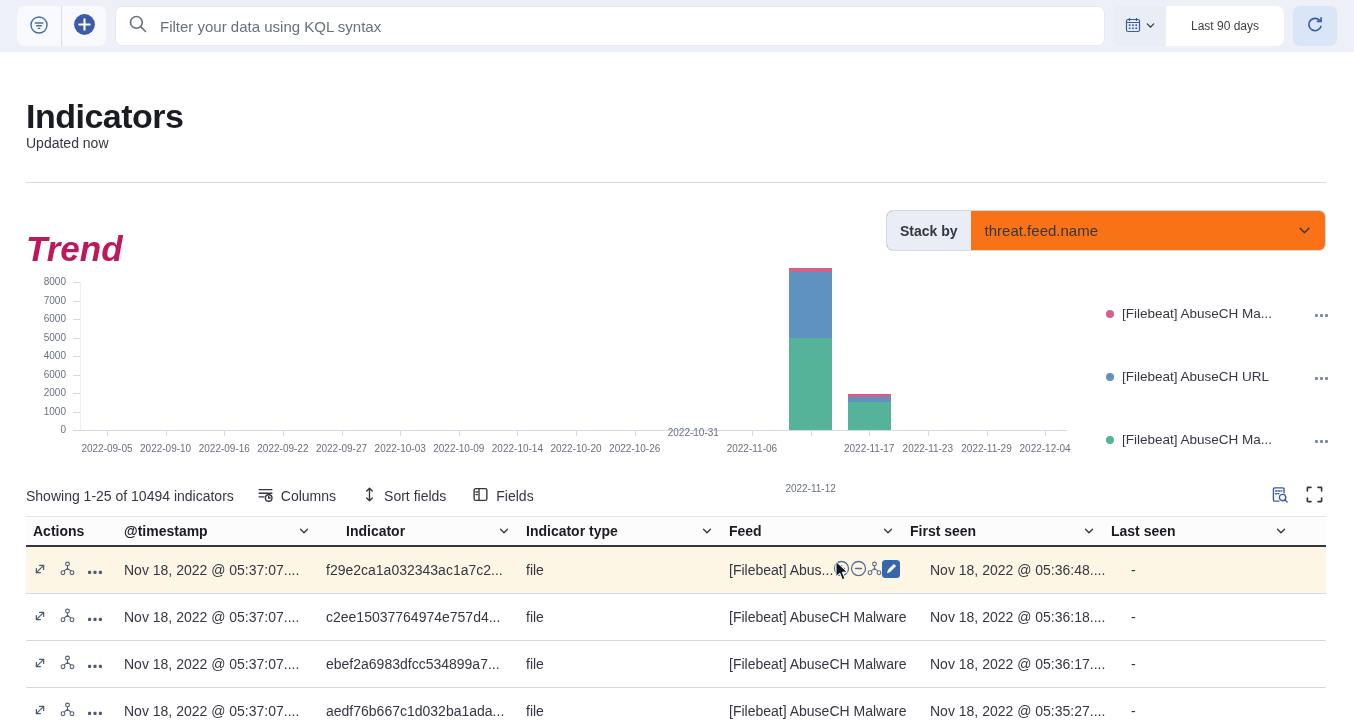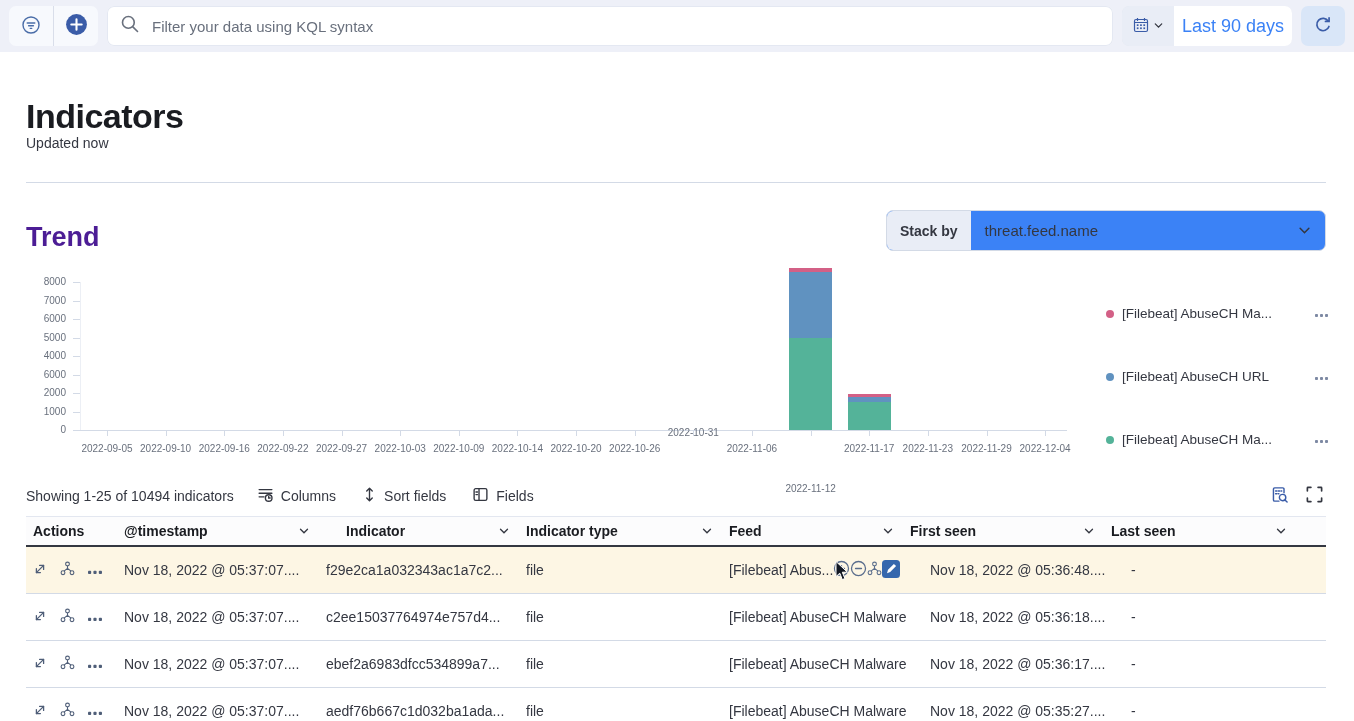--- a/index.html
+++ b/index.html
@@ -7,47 +7,47 @@
   body {
     width:1354px; height:721px; overflow:hidden; position:relative;
     background:#ffffff; color:#343741;
     font-family:"Liberation Sans", sans-serif;
   }
   button { font-family:inherit; cursor:pointer; }
 
   
   .topbar {
     position:absolute; left:0; top:0; width:1354px; height:52px;
-    background:#eef0f8; display:flex; align-items:center; padding:0 9px; gap:9px;
+    background:#eef0f8; display:flex; align-items:center; padding:0 17px; gap:9px;
   }
   .qbar-group { display:flex; align-items:center; background:#f7f9fd; border-radius:7px; height:40px; }
   .qbar-btn { width:44px; height:40px; display:flex; align-items:center; justify-content:center; border:none; background:none; padding:0; }
   .qbar-sep { width:1px; height:40px; background:#d9deea; }
   .search-box {
     flex:1; height:40px; background:#ffffff; border-radius:7px;
     display:flex; align-items:center; padding:0 13px; gap:10px;
     box-shadow: inset 0 0 0 1px #e4e8f2;
   }
   .search-box input { border:none; outline:none; flex:1; font-size:15px; color:#343741; font-family:inherit; background:transparent; }
   .search-box input::placeholder { color:#69707d; }
   .datepicker { width:170px; height:40px; background:#ffffff; border-radius:7px; box-shadow: inset 0 0 0 1px #dbe0ec; display:flex; overflow:hidden; }
   .dp-left { width:52px; height:100%; background:#e9edf6; display:flex; align-items:center; justify-content:center; gap:4px; }
-  .dp-value { flex:1; display:flex; align-items:center; justify-content:center; font-size:18px; color:#3b82f6; white-space:nowrap; }
+  .dp-value { flex:1; display:flex; align-items:center; justify-content:center; font-size:12px; color:#404040; white-space:nowrap; }
   .refresh-btn { width:44px; height:40px; border:none; border-radius:7px; background:#d9e6f8; display:flex; align-items:center; justify-content:center; }
 
   
   .page-title { position:absolute; left:26px; top:74px; font-size:34px; font-weight:700; color:#1a1c21; letter-spacing:-0.5px; }
   .updated { position:absolute; left:26px; top:135px; font-size:14px; color:#343741; }
   .hdivider { position:absolute; left:26px; top:182px; width:1300px; height:1px; background:#d3dae6; }
 
   
-  .trend-heading { position:absolute; left:26px; top:200px; font-size:27px; font-weight:700; color:#4c1d95; }
+  .trend-heading { position:absolute; left:26px; top:200px; font-size:35px; font-weight:700; color:#be185d;font-style:italic; }
   .stackby {
     position:absolute; left:886px; top:210px; width:440px; height:41px;
-    border:1px solid #d3dae6; border-radius:7px; background:#3b82f6;
+    border:1px solid #d3dae6; border-radius:7px; background:#f97316;
     display:flex; align-items:center; overflow:hidden;
   }
   .sb-label { background:#e9edf6; height:100%; display:flex; align-items:center; padding:0 13px; font-size:14px; font-weight:700; color:#343741; }
   .sb-value { flex:1; padding:0 14px; font-size:15px; color:#343741; }
   .sb-chevron { margin-right:13px; display:flex; }
 
   .chart { position:absolute; left:26px; top:266px; width:1062px; height:200px; }
   .chart .ylab { position:absolute; width:40px; text-align:right; font-size:10px; color:#69707d; line-height:12px; }
   .chart .ytick { position:absolute; height:1px; width:7px; background:#d3dae6; }
   .chart .yaxis { position:absolute; width:1px; background:#eceff5; }

